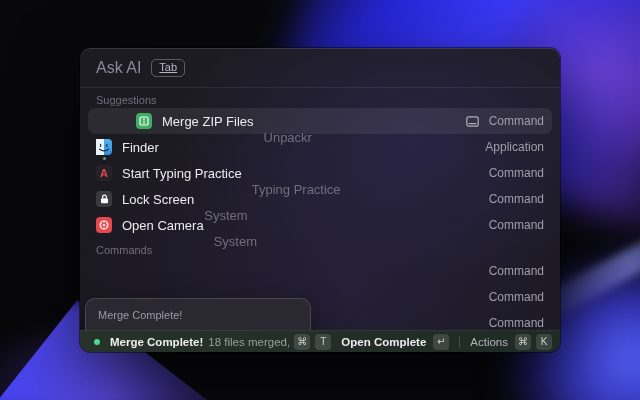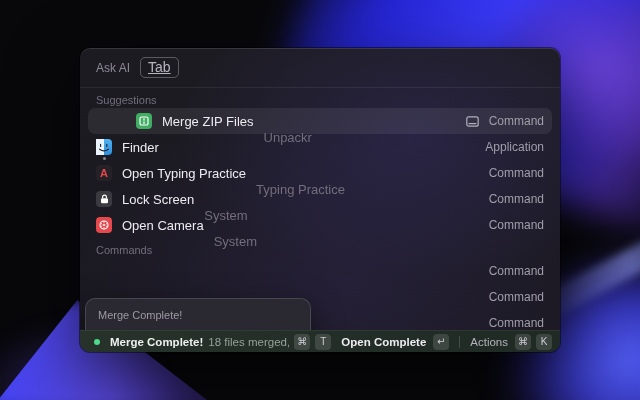--- a/index.html
+++ b/index.html
@@ -64,24 +64,24 @@
   
   .search-row {
     flex:0 0 40px; display:flex; align-items:center; gap:10px;
     padding:0 16px; border-bottom:1px solid rgba(255,255,255,.07);
   }
   .search-input {
     flex:1; background:transparent; border:none; outline:none;
     color:#e9e7ee; font-size:15px; font-family:inherit;
   }
   .search-input::placeholder { color:#716d7b; }
-  .askai-label { color:#8d8997; font-size:12px; white-space:nowrap; }
+  .askai-label { color:#8d8997; font-size:16px; white-space:nowrap; }
   .tab-badge {
     border:1px solid rgba(255,255,255,.28); border-radius:5px;
-    padding:2px 7px 3px; font-size:14px; color:#b9b6c2; line-height:1;text-decoration:underline;
+    padding:2px 7px 3px; font-size:11px; color:#b9b6c2; line-height:1;text-decoration:underline;
   }
 
   
   .list { flex:1; position:relative; padding:0 8px; overflow:hidden; }
   .section-label {
     height:20px; padding:6px 8px 0; font-size:11px; color:#716d7b; line-height:12px;
   }
   .row {
     height:26px; display:flex; align-items:center; gap:10px;
     padding:0 8px; border-radius:7px;
@@ -187,21 +187,21 @@
       </span>
       <span class="row-title">Finder</span>
       <span class="row-spacer"></span>
       <span class="type-label">Application</span>
     </div>
 
     <div class="row">
       <span class="icon16" style="background:#262127;">
         <span class="letter-a">A</span>
       </span>
-      <span class="row-title">Open Typing Practice</span>
+      <span class="row-title">Start Typing Practice</span>
       <span class="row-subtitle">Typing Practice</span>
       <span class="row-spacer"></span>
       <span class="type-label">Command</span>
     </div>
 
     <div class="row">
       <span class="icon16" style="background:#3b3a41;">
         <svg width="9" height="10" viewBox="0 0 9 10">
             <rect x="1" y="4.2" width="7" height="5" rx="1.2" fill="#fff"></rect>
             <path d="M2.6 4.2V3a1.9 1.9 0 013.8 0v1.2" fill="none" stroke="#fff" stroke-width="1.2"></path>

